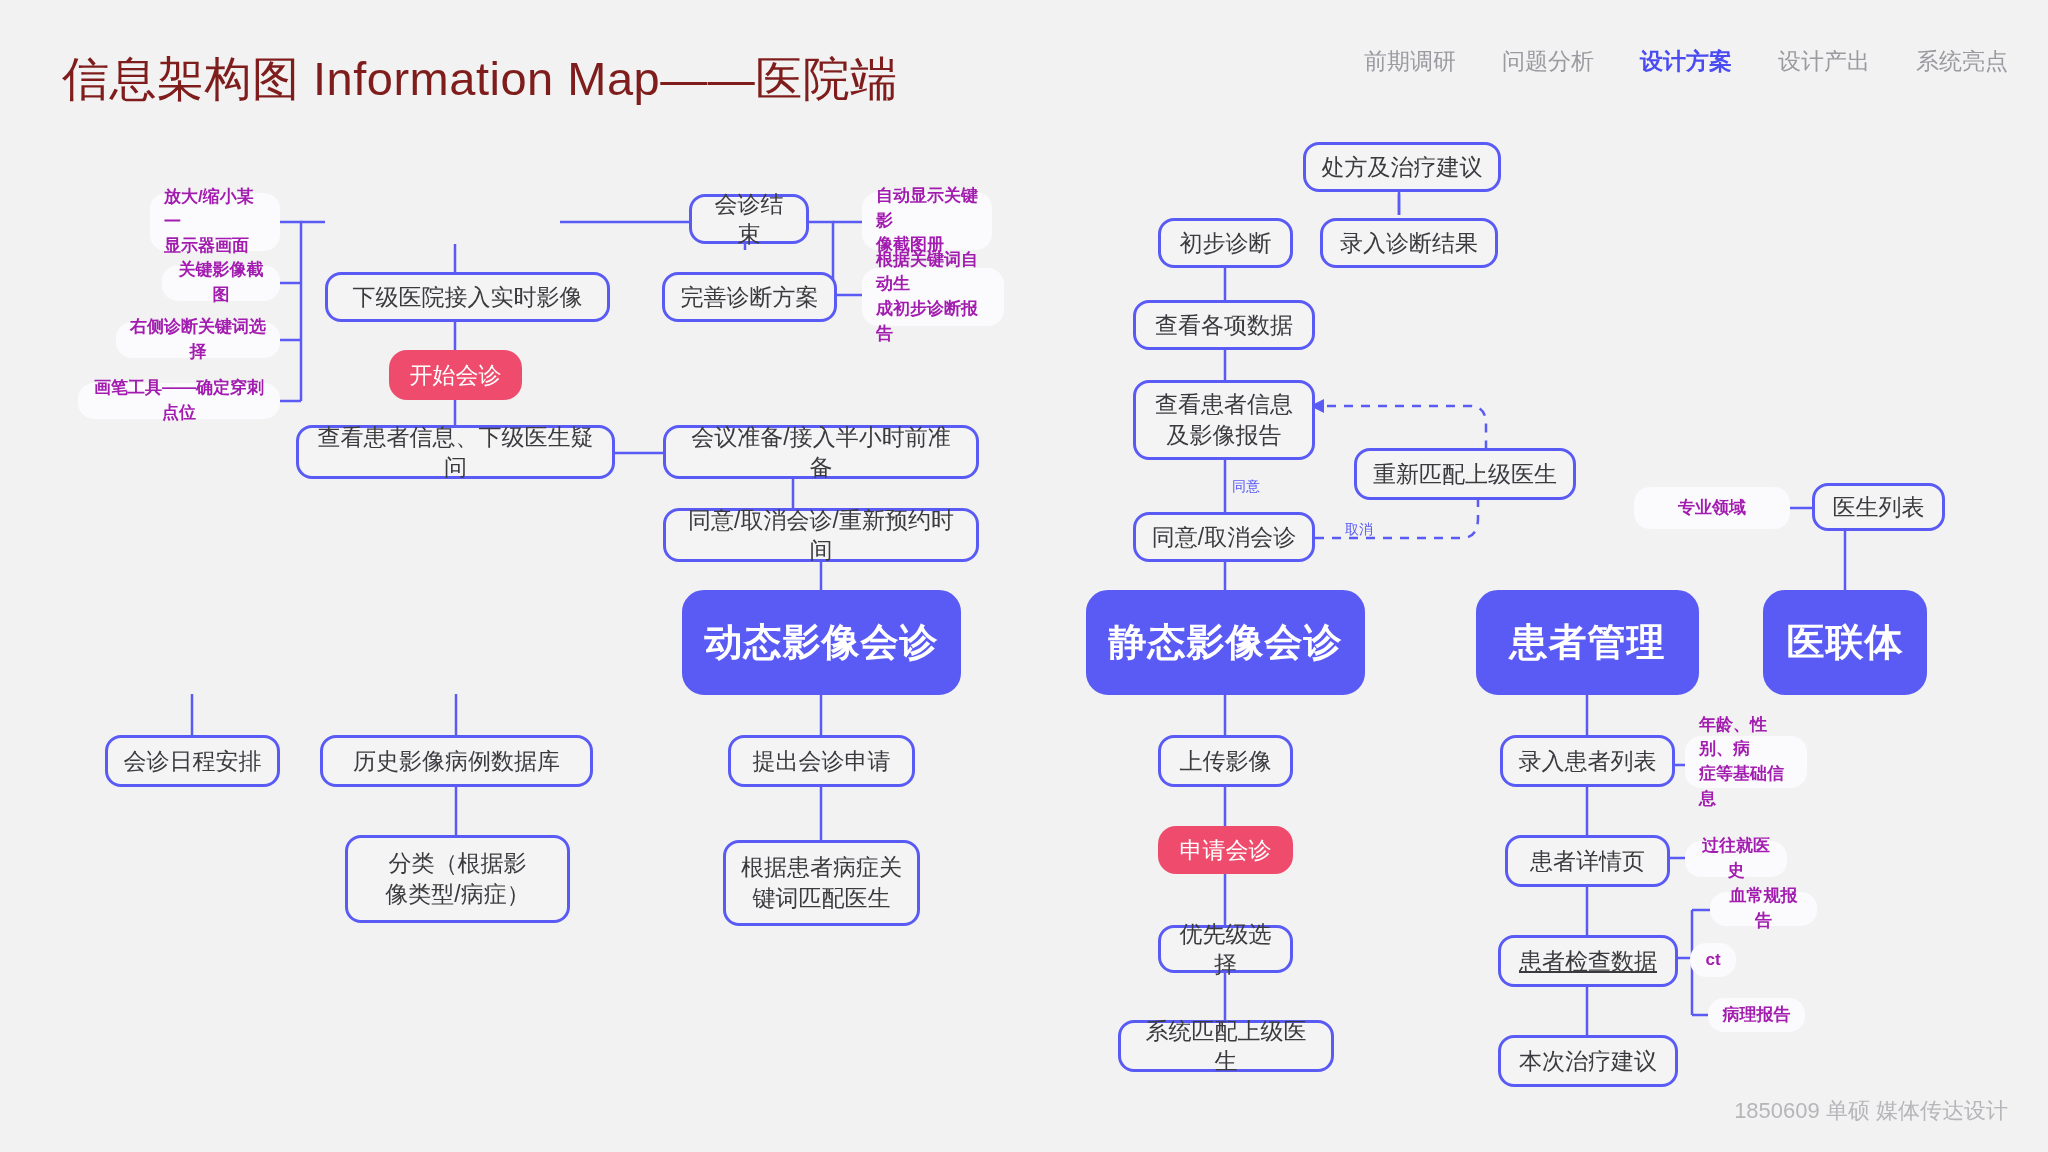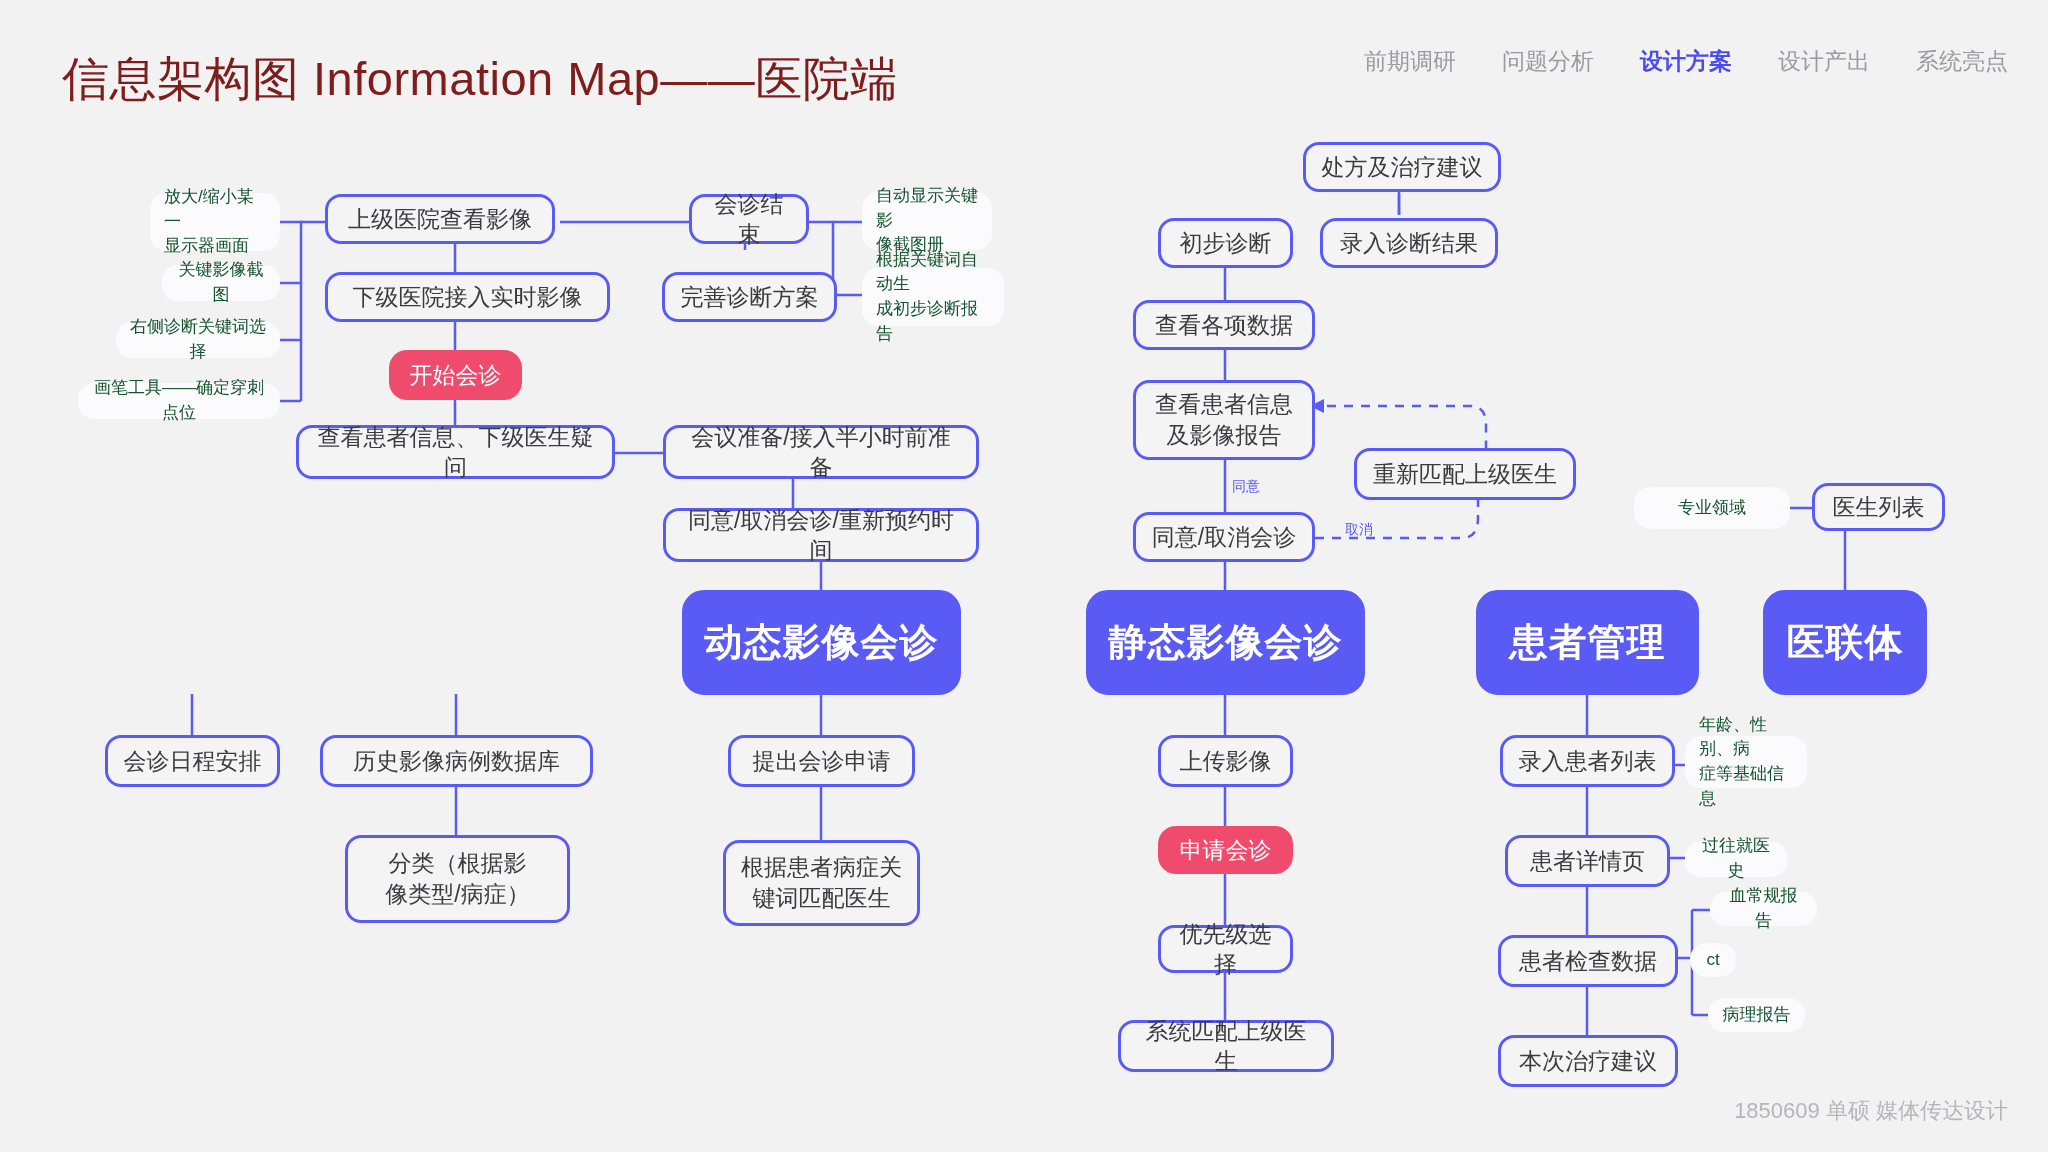--- a/index.html
+++ b/index.html
@@ -52,28 +52,29 @@
     display:flex;align-items:center;justify-content:center;
     font-size:23px;
     z-index:4;
   }
 
   .tag{
     position:absolute;
     box-sizing:border-box;
     background:#fbfbfd;
     border-radius:16px;
-    color:#14532d;
+    color:#a21caf;
     display:flex;align-items:center;
     text-align:left;
     font-size:17px;
     line-height:1.45;
     padding:8px 14px;
     z-index:3;
     white-space:pre-line;
+    font-weight:bold;
   }
   .tag.center{justify-content:center;text-align:center;}
 
   .edge-label{
     position:absolute;
     color:#5a5bf5;
     font-size:14px;
     z-index:5;
     background:transparent;
   }
@@ -181,21 +182,20 @@
       <polygon points="1478,466 1471,480 1485,480"></polygon>
     </g>
   </svg>
 
   <div class="tag" style="left:150px;top:193px;width:130px;height:58px;">放大/缩小某一
 显示器画面</div>
   <div class="tag center" style="left:162px;top:265px;width:118px;height:36px;">关键影像截图</div>
   <div class="tag center" style="left:116px;top:322px;width:164px;height:36px;">右侧诊断关键词选择</div>
   <div class="tag center" style="left:78px;top:383px;width:202px;height:36px;">画笔工具——确定穿刺点位</div>
 
-  <div class="node" style="left:325px;top:194px;width:230px;height:50px;">上级医院查看影像</div>
   <div class="node" style="left:325px;top:272px;width:285px;height:50px;">下级医院接入实时影像</div>
   <div class="pill" style="left:389px;top:350px;width:133px;height:50px;">开始会诊</div>
 
   <div class="node" style="left:689px;top:194px;width:120px;height:50px;">会诊结束</div>
   <div class="node" style="left:662px;top:272px;width:175px;height:50px;">完善诊断方案</div>
 
   <div class="tag" style="left:862px;top:192px;width:130px;height:58px;">自动显示关键影
 像截图册</div>
   <div class="tag" style="left:862px;top:268px;width:142px;height:58px;">根据关键词自动生
 成初步诊断报告</div>
@@ -239,21 +239,21 @@
   <div class="node" style="left:1158px;top:925px;width:135px;height:48px;">优先级选择</div>
   <div class="node" style="left:1118px;top:1020px;width:216px;height:52px;">系统匹配上级医生</div>
 
   <div class="node" style="left:1500px;top:735px;width:175px;height:52px;">录入患者列表</div>
   <div class="tag" style="left:1685px;top:736px;width:122px;height:52px;">年龄、性别、病
 症等基础信息</div>
 
   <div class="node" style="left:1505px;top:835px;width:165px;height:52px;">患者详情页</div>
   <div class="tag center" style="left:1685px;top:841px;width:102px;height:36px;">过往就医史</div>
 
-  <div class="node" style="left:1498px;top:935px;width:180px;height:52px;">患者检查数据</div>
+  <div class="node" style="left:1498px;top:935px;width:180px;height:52px;text-decoration:underline;">患者检查数据</div>
   <div class="tag center" style="left:1710px;top:892px;width:107px;height:34px;">血常规报告</div>
   <div class="tag center" style="left:1690px;top:943px;width:46px;height:34px;">ct</div>
   <div class="tag center" style="left:1708px;top:998px;width:97px;height:34px;">病理报告</div>
 
   <div class="node" style="left:1498px;top:1035px;width:180px;height:52px;">本次治疗建议</div>
 
   <div id="footer">1850609 单硕 媒体传达设计</div>
 </div>
 
 </body></html>

